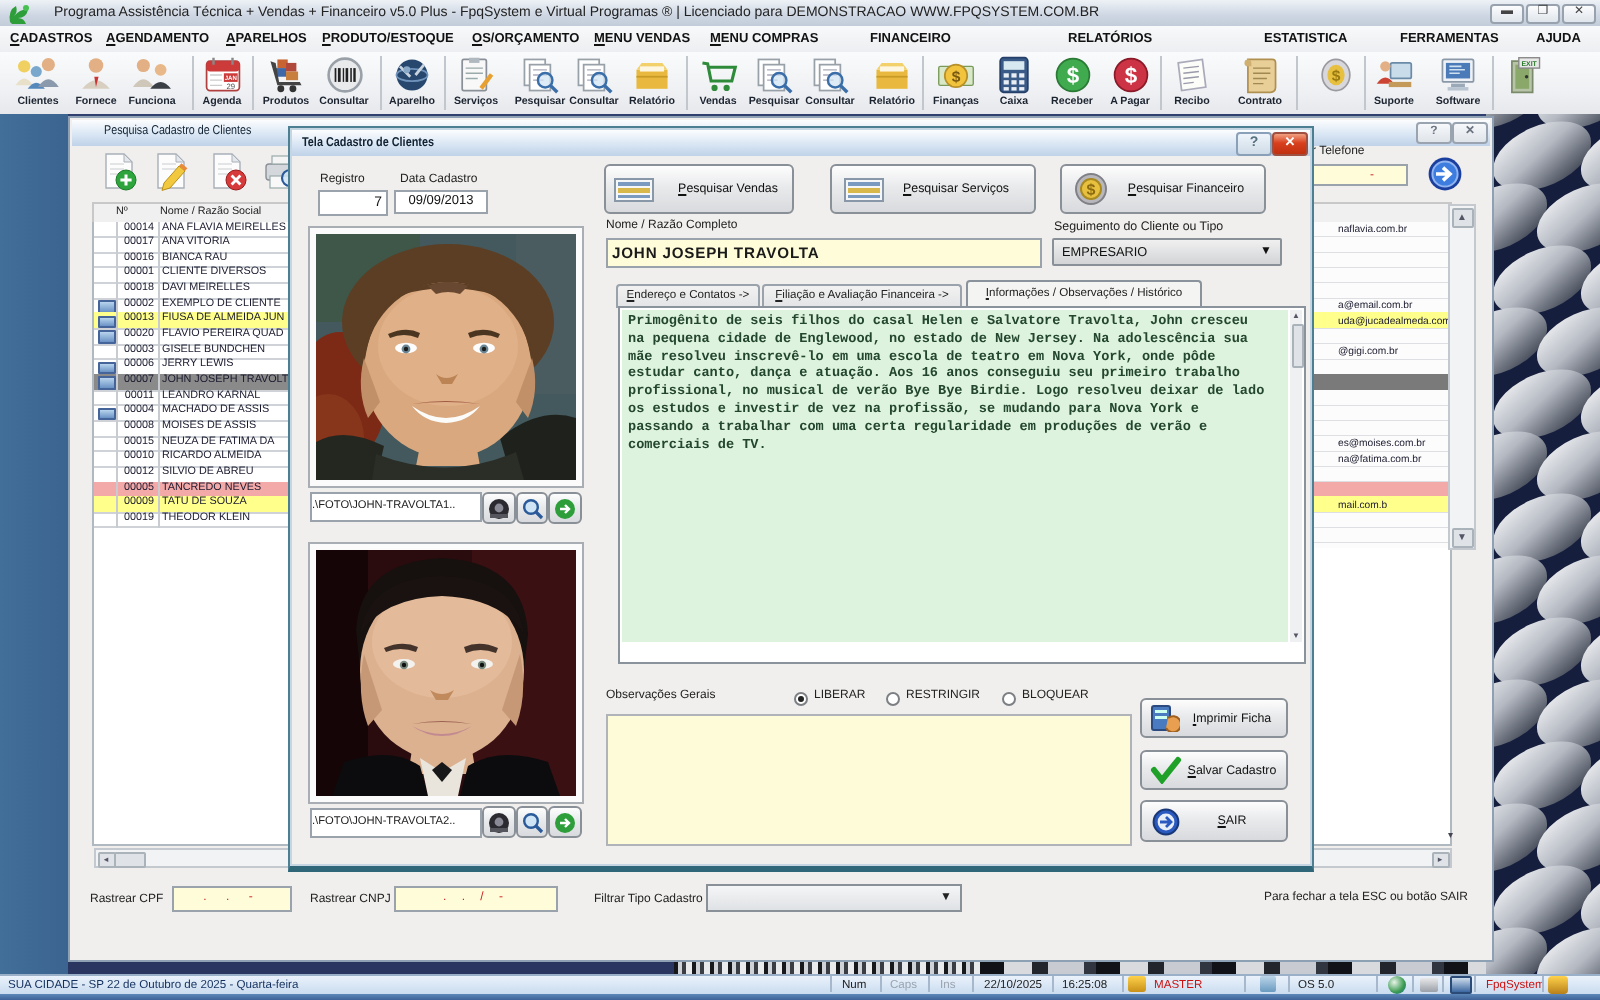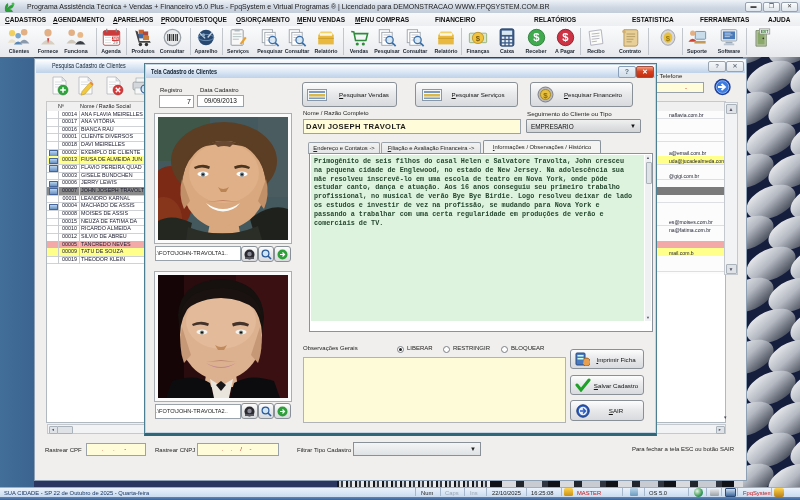--- a/index.html
+++ b/index.html
@@ -622,21 +622,21 @@
     <div class="gbtn" style="left:385px;top:18px;width:101px;height:23px;">
       <svg class="abs" style="left:6px;top:3px;" width="17" height="17" viewBox="0 0 17 17">
           <circle cx="8.5" cy="8.5" r="7.5" fill="#b8b8bc" stroke="#808088"></circle>
           <circle cx="8.5" cy="8.5" r="5" fill="#e8c040" stroke="#a88a20"></circle>
           <text x="8.5" y="11.5" font-size="8" text-anchor="middle" fill="#8a6a10" font-weight="bold">$</text>
         </svg>
       <div class="abs" style="left:26px;top:8px;width:72px;text-align:center;"><u>P</u>esquisar  Financeiro</div>
     </div>
 
     <div class="flabel" style="left:158px;top:46px;">Nome / Razão Completo</div>
-    <div class="yinput" style="left:158px;top:55px;width:214px;height:13px;font-size:7.6px;line-height:13px;font-weight:bold;color:#1a1a1a;padding-left:2px;letter-spacing:0.4px;">DAVI JOSEPH TRAVOLTA</div>
+    <div class="yinput" style="left:158px;top:55px;width:214px;height:13px;font-size:7.6px;line-height:13px;font-weight:bold;color:#1a1a1a;padding-left:2px;letter-spacing:0.4px;">JOHN JOSEPH TRAVOLTA</div>
     <div class="flabel" style="left:382px;top:46px;font-size:6.2px;">Seguimento do Cliente ou Tipo</div>
     <div class="abs" style="left:381px;top:55px;width:113px;height:12px;border:1px solid #8a9098;border-radius:1px;background:linear-gradient(#f0f0f0,#d2d4d6);">
       <div class="abs" style="left:4px;top:2.5px;font-size:6.4px;color:#111;">EMPRESARIO</div>
       <div class="abs" style="right:4px;top:2.5px;font-size:6px;color:#111;">▼</div>
     </div>
 
     <div class="tab" style="left:163px;top:78px;width:70px;height:11px;line-height:11px;"><u>E</u>ndereço e Contatos -&gt;</div>
     <div class="tab" style="left:236px;top:78px;width:98px;height:11px;line-height:11px;"><u>F</u>iliação e Avaliação Financeira -&gt;</div>
     <div class="tab" style="left:338px;top:76px;width:116px;height:13px;line-height:13px;background:#f4f4f2;border-color:#8a929c;"><u>I</u>nformações / Observações / Histórico</div>
 

